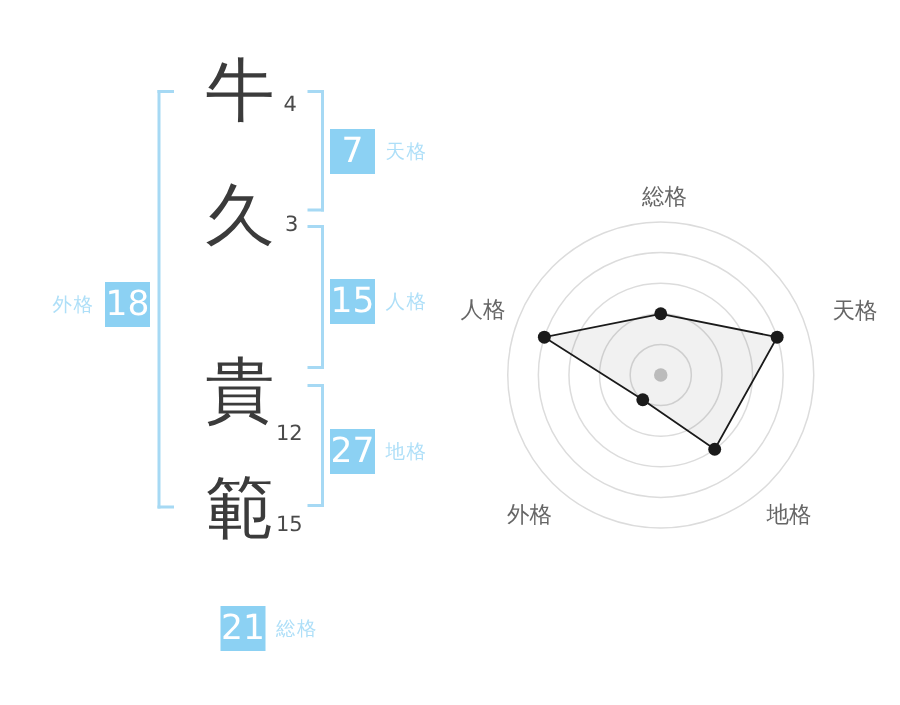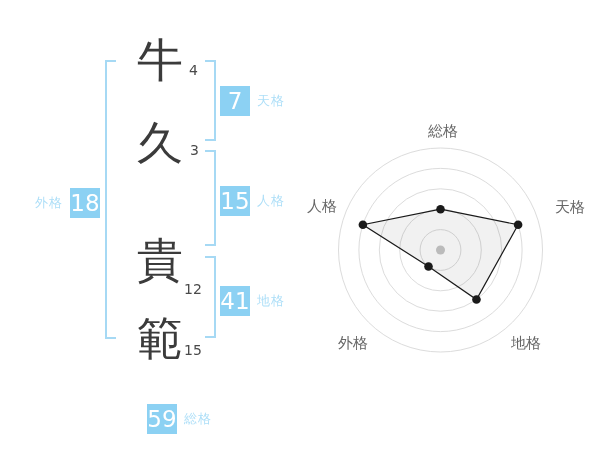--- a/index.html
+++ b/index.html
@@ -64,29 +64,29 @@
 
   <div class="score sc-ten">
     <span class="score-box">7</span>
     <span class="score-label">天格</span>
   </div>
   <div class="score sc-jin">
     <span class="score-box">15</span>
     <span class="score-label">人格</span>
   </div>
   <div class="score sc-chi">
-    <span class="score-box">41</span>
+    <span class="score-box">27</span>
     <span class="score-label">地格</span>
   </div>
   <div class="score sc-gai">
     <span class="score-label">外格</span>
     <span class="score-box">18</span>
   </div>
   <div class="score sc-sou">
-    <span class="score-box">59</span>
+    <span class="score-box">21</span>
     <span class="score-label">総格</span>
   </div>
 
   <svg id="radar" class="radar-svg" width="600" height="470">
       <circle cx="440.5" cy="250" r="20.4" fill="none" stroke="#dcdcdc" stroke-width="1"></circle>
       <circle cx="440.5" cy="250" r="40.8" fill="none" stroke="#dcdcdc" stroke-width="1"></circle>
       <circle cx="440.5" cy="250" r="61.2" fill="none" stroke="#dcdcdc" stroke-width="1"></circle>
       <circle cx="440.5" cy="250" r="81.6" fill="none" stroke="#dcdcdc" stroke-width="1"></circle>
       <circle cx="440.5" cy="250" r="102" fill="none" stroke="#dcdcdc" stroke-width="1"></circle>
       <circle cx="440.5" cy="250" r="4.5" fill="#c6c6c6"></circle>

